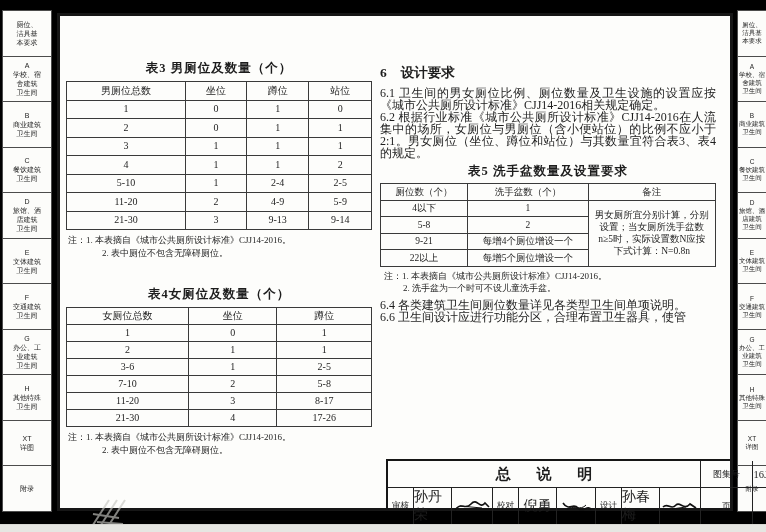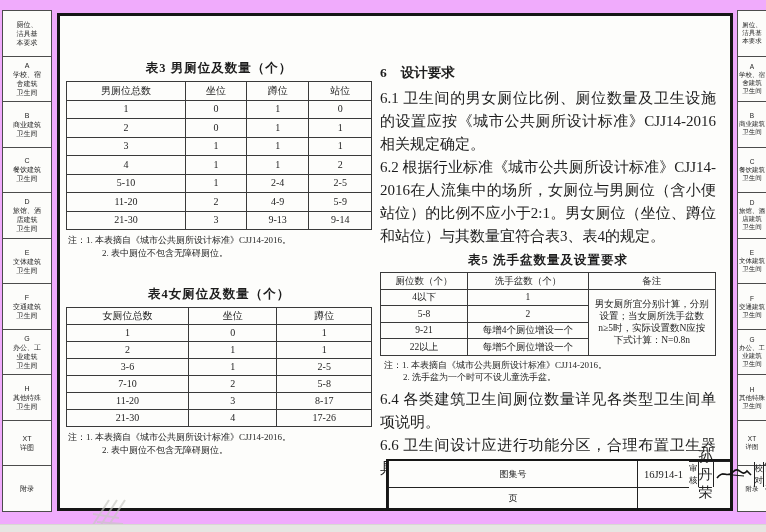--- a/index.html
+++ b/index.html
@@ -1,16 +1,16 @@
 <!DOCTYPE html>
 <html><head>
 <meta charset="utf-8">
 <style>
   html,body{margin:0;padding:0;background:#ededea;}
-  .page{position:relative;width:766px;height:532px;background:#f0abfc;overflow:hidden;
+  .page{position:relative;width:766px;height:532px;background:#000000;overflow:hidden;
         font-family:"Liberation Serif",serif;color:#1d1d1d;}
   .bottom-strip{position:absolute;left:0;right:0;bottom:0;height:7px;background:#e6e6e2;border-top:1px solid #d8d8d3;}
 
   
   .sidebar{position:absolute;top:10px;height:502px;display:flex;flex-direction:column;}
   .sidebar.left{left:2px;width:50px;}
   .sidebar.right{left:737px;width:30px;}
   .sb-item{flex:1;border:1px solid #4c4c4c;margin-top:-1px;background:#fcfcfa;
            display:flex;align-items:center;justify-content:center;text-align:center;
            font-family:"Liberation Sans",sans-serif;font-size:7px;line-height:9px;
@@ -31,21 +31,21 @@
   table.t4 td,table.t4 th{height:16px;}
   table.t5 td,table.t5 th{height:15.5px;font-size:9.5px;}
   .notes{font-size:9px;line-height:13px;text-align:left;margin:4px 0 10px 2px;}
   .notes .n2{margin-left:34px;}
   .t4gap{margin-top:26px;}
 
   
   .col-right{position:absolute;left:320px;top:48px;width:336px;}
   .sec-head{font-size:13.5px;font-weight:bold;margin:0 0 5px 0;}
   .sec-head .no{margin-right:14px;}
-  .para{font-size:15px;line-height:23px;text-align:justify;margin:0;}
+  .para{font-size:12px;line-height:12px;text-align:justify;margin:0;}
   .t5-remark{font-size:9.5px;line-height:13px;text-align:justify;padding:2px 5px !important;}
   .small-notes{font-size:9px;line-height:12.5px;margin:3px 0 4px 4px;}
   .small-notes .n2{margin-left:19px;}
   .t5wrap{margin-top:3px;}
   .t5title{margin-top:4px;margin-bottom:3px;}
 
   
   .titleblock{position:absolute;right:0;bottom:0;width:344px;height:49px;background:#fdfdfb;
       border-left:2px solid #161616;border-top:2px solid #161616;box-sizing:border-box;
       display:grid;grid-template-columns:1fr 52px 41px;grid-template-rows:26px 1fr;}
@@ -301,20 +301,23 @@
       <div class="small-notes">
         <div>注：1. 本表摘自《城市公共厕所设计标准》CJJ14-2016。</div>
         <div class="n2">2. 洗手盆为一个时可不设儿童洗手盆。</div>
       </div>
 
       <p class="para">6.4 各类建筑卫生间厕位数量详见各类型卫生间单项说明。</p>
       <p class="para">6.6 卫生间设计应进行功能分区，合理布置卫生器具，使管</p>
     </div>
 
     <div class="titleblock">
+      <div class="tb-cell first toprow">
+        <span class="tb-main-title">总 说 明</span>
+      </div>
       <div class="tb-cell toprow">
         <span class="tb-label">图集号</span>
       </div>
       <div class="tb-cell toprow">
         <span class="tb-value">16J914-1</span>
       </div>
 
       <div class="tb-cell first sig-row" style="justify-content:stretch;">
         <div class="sig-label">
             <span>审核</span>

